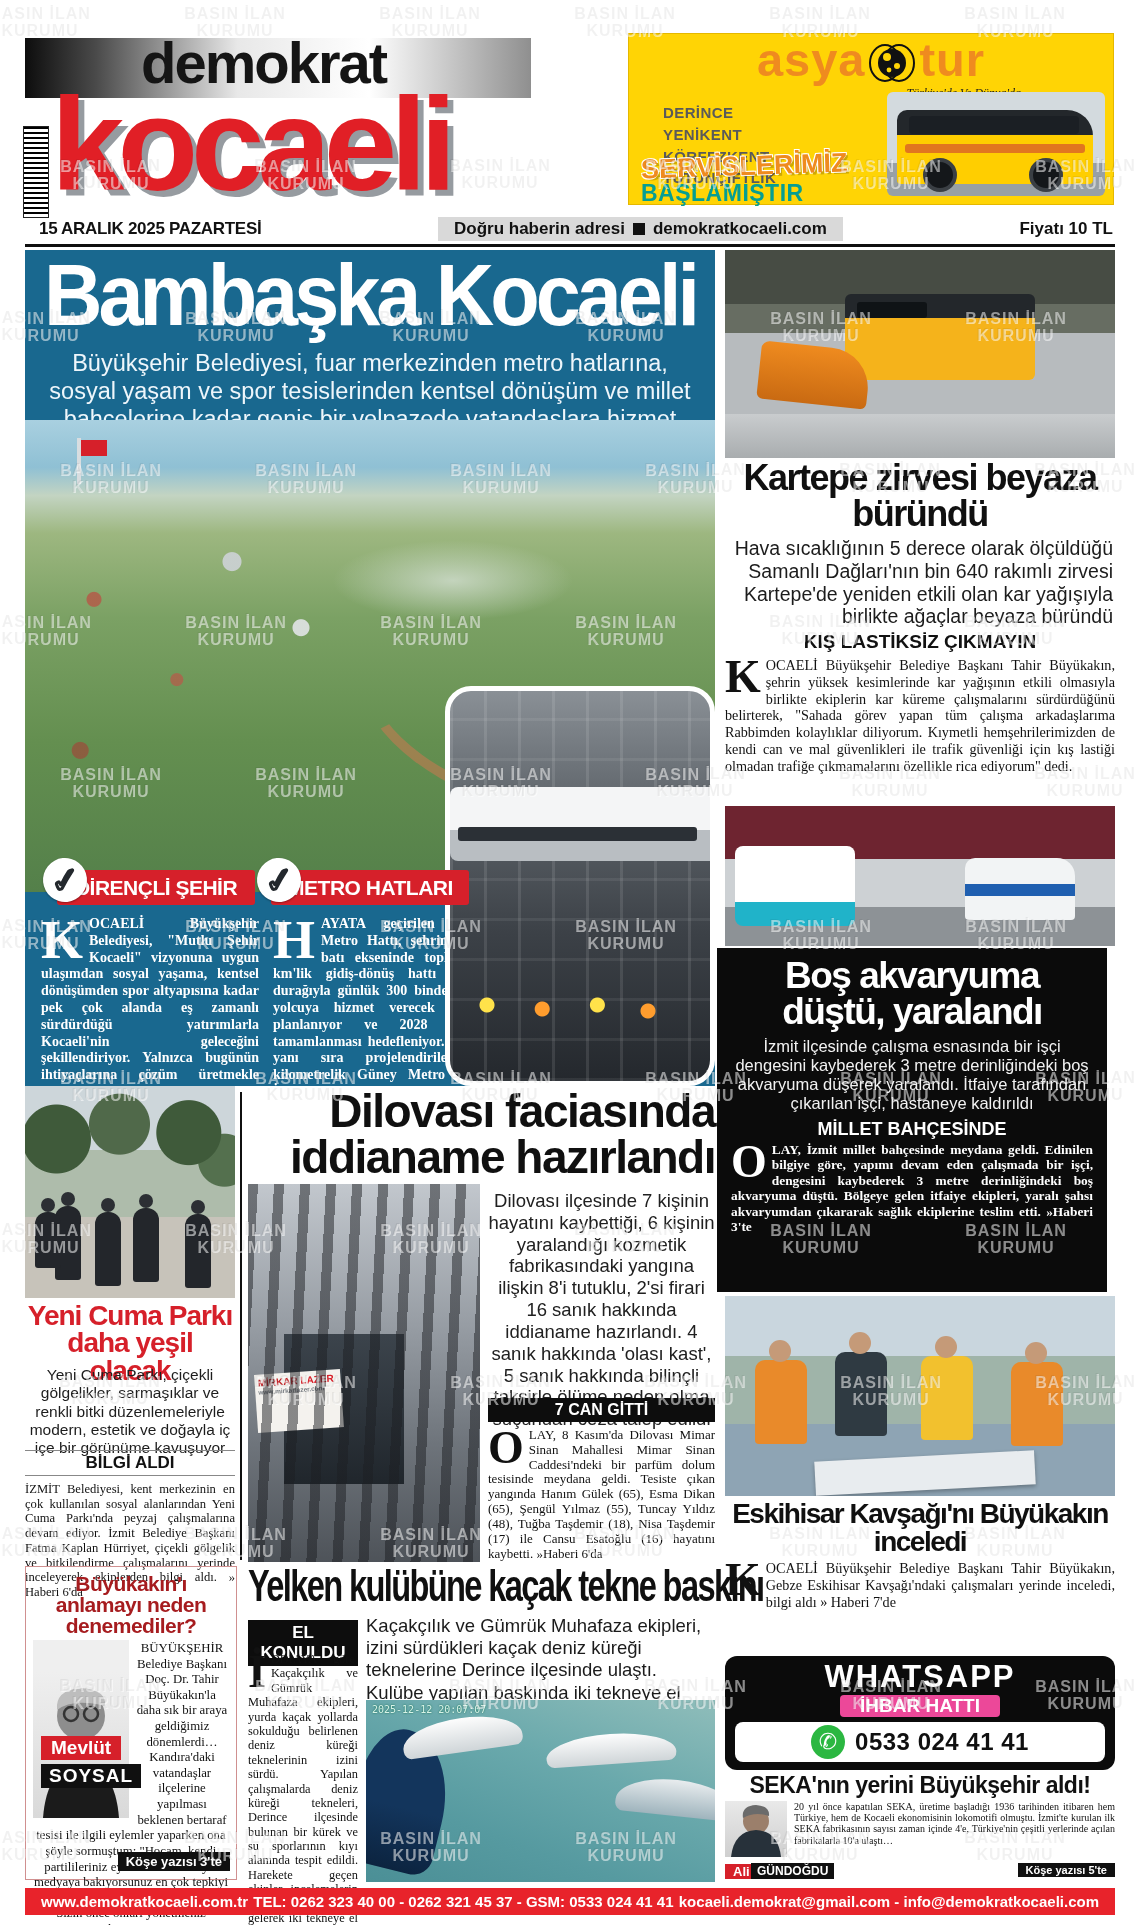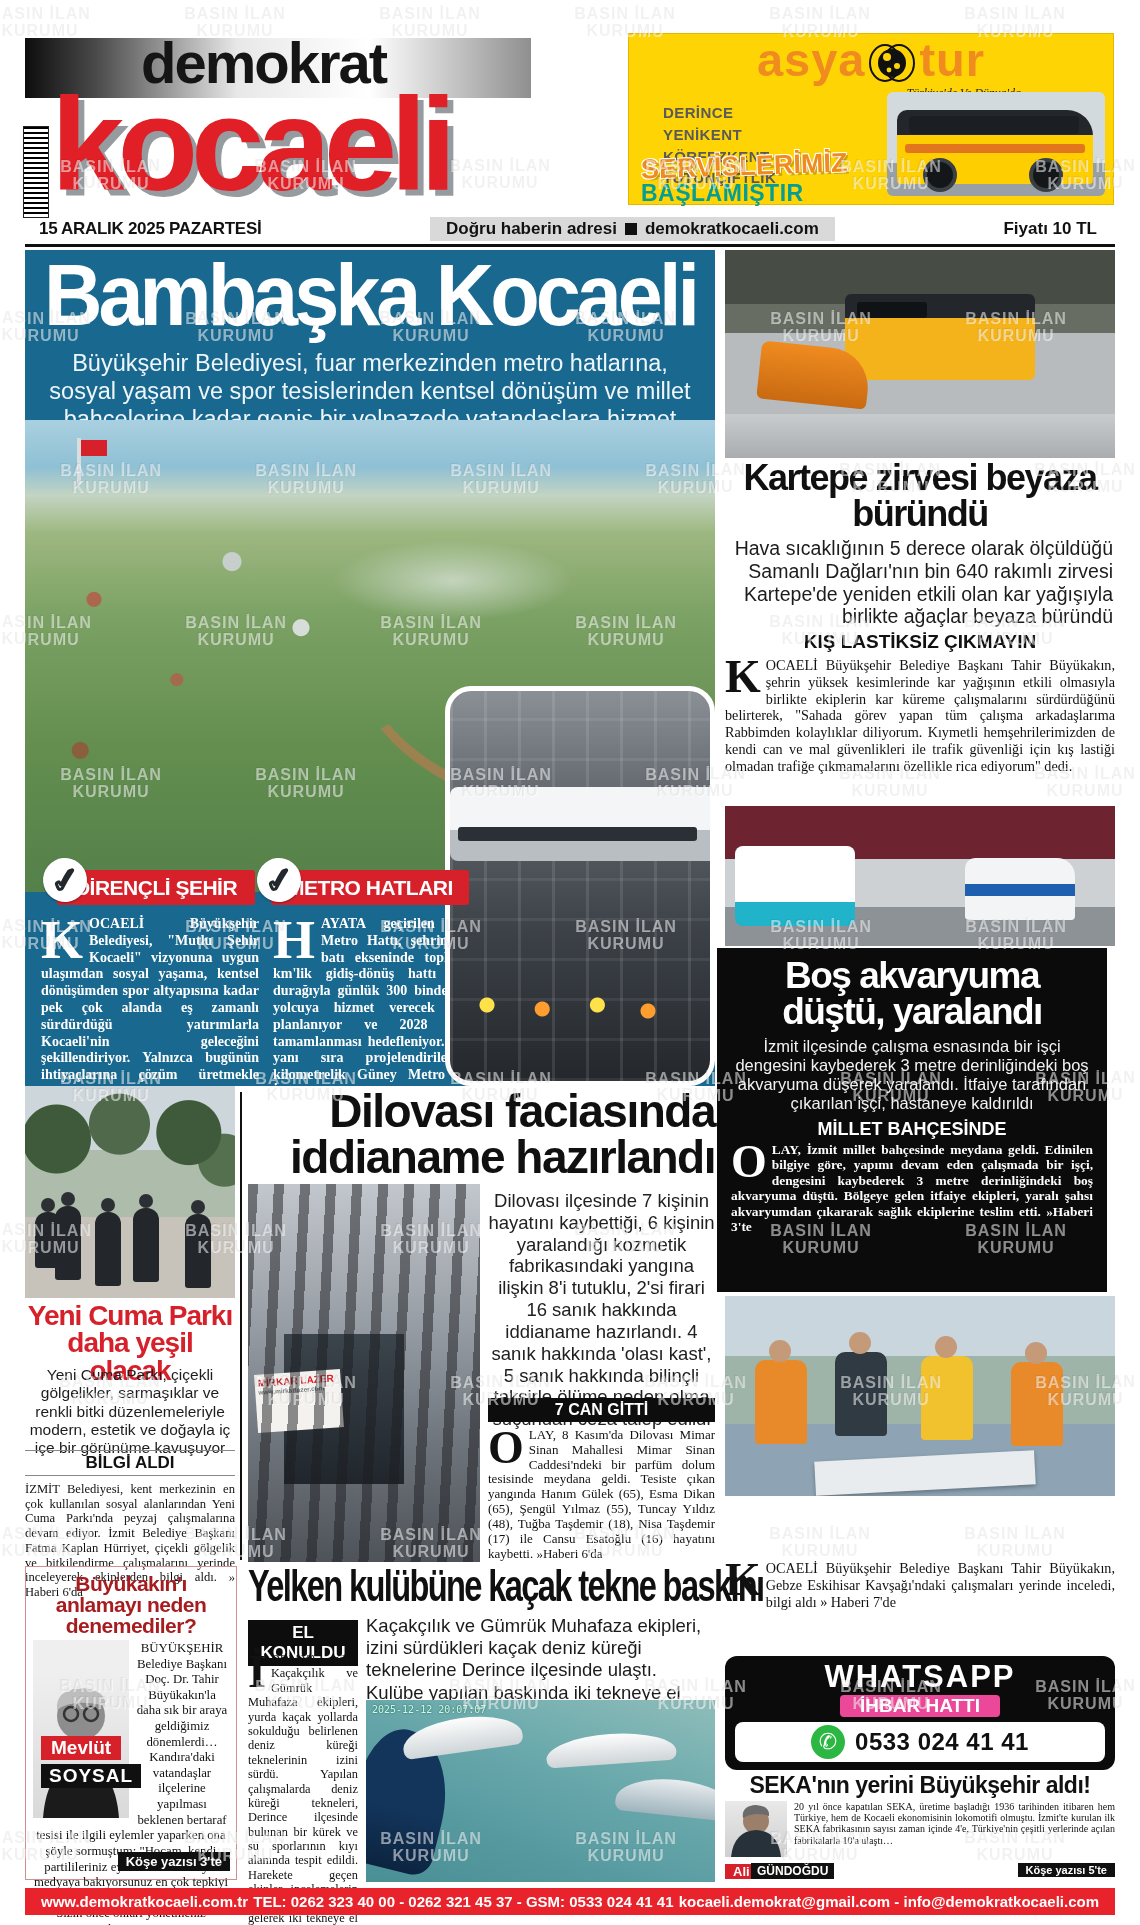--- a/index.html
+++ b/index.html
@@ -42,21 +42,21 @@
   .bus-stripe{position:absolute;left:8px;top:34px;width:180px;height:9px;background:#e1761f;border-radius:3px;}
   .bus-w1,.bus-w2{position:absolute;bottom:-8px;width:26px;height:26px;border-radius:50%;background:#14171a;border:4px solid #3a3f44;}
   .bus-w1{left:26px;} .bus-w2{right:30px;}
 
   
   #dateline{left:25px;top:214px;width:1090px;height:30px;border-bottom:3px solid #0f0f0f;
             display:flex;align-items:center;font-weight:700;font-size:17px;}
   .dl-date{margin-left:14px;letter-spacing:-0.3px;}
   .dl-mid{margin:0 auto;background:#d9d9d9;padding:2px 16px;display:flex;gap:8px;align-items:center;}
   .dl-sq{width:12px;height:12px;background:#111;display:inline-block;}
-  .dl-price{margin-right:18px;}
+  .dl-price{margin-right:2px;}
 
   
   #hero{left:25px;top:250px;width:690px;height:836px;background:#19688f;}
   .hero-title{position:absolute;left:0;top:2px;width:100%;text-align:center;color:#fff;
               font-size:81px;font-weight:900;letter-spacing:-4px;line-height:1;transform:scaleY(1.08);transform-origin:top;}
   .hero-deck{position:absolute;left:18px;top:99px;width:654px;text-align:center;color:#eef6fb;
              font-size:23.5px;line-height:1.2;font-weight:400;}
   .aerial{position:absolute;left:0;top:170px;width:690px;height:472px;overflow:hidden;
     background:
       radial-gradient(circle at 10% 38%, rgba(176,96,74,.9) 0 7px, transparent 8px),
@@ -377,20 +377,21 @@
     <div class="akv-body dc">OLAY, İzmit millet bahçesinde meydana geldi. Edinilen bilgiye göre, yapımı devam eden çalışmada bir işçi, dengesini kaybederek 3 metre derinliğindeki boş akvaryuma düştü. Bölgeye gelen itfaiye ekipleri, yaralı şahsı akvaryumdan çıkararak sağlık ekiplerine teslim etti. »Haberi 3'te</div>
   </div>
 
   <div id="esk-photo" class="abs">
     <div class="vest v1"></div>
     <div class="vest v2"></div>
     <div class="vest v3"></div>
     <div class="vest v4"></div>
     <div class="esk-map"></div>
   </div>
+  <div id="esk-title" class="abs headline">Eskihisar Kavşağı'nı Büyükakın inceledi</div>
   <div id="esk-body" class="abs serif dc">KOCAELİ Büyükşehir Belediye Başkanı Tahir Büyükakın, Gebze Eskihisar Kavşağı'ndaki çalışmaları yerinde inceledi, bilgi aldı » Haberi 7'de</div>
 
   <div id="wa-box" class="abs">
     <div class="wa-line1">WHATSAPP</div>
     <div class="wa-line2">İHBAR HATTI</div>
     <div class="wa-strip">
       <span class="wa-icon">✆</span>
       <span class="wa-phone">0533 024 41 41</span>
     </div>
   </div>

